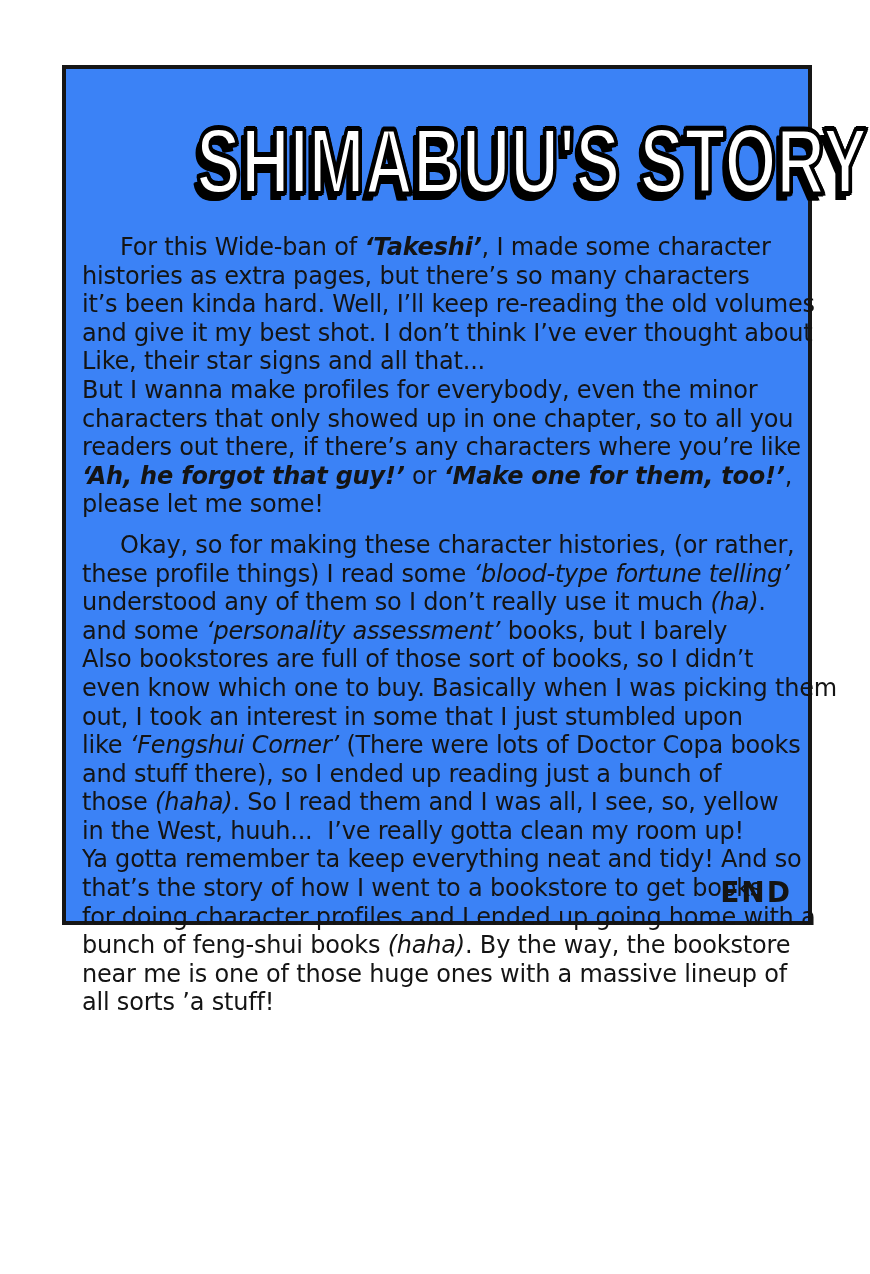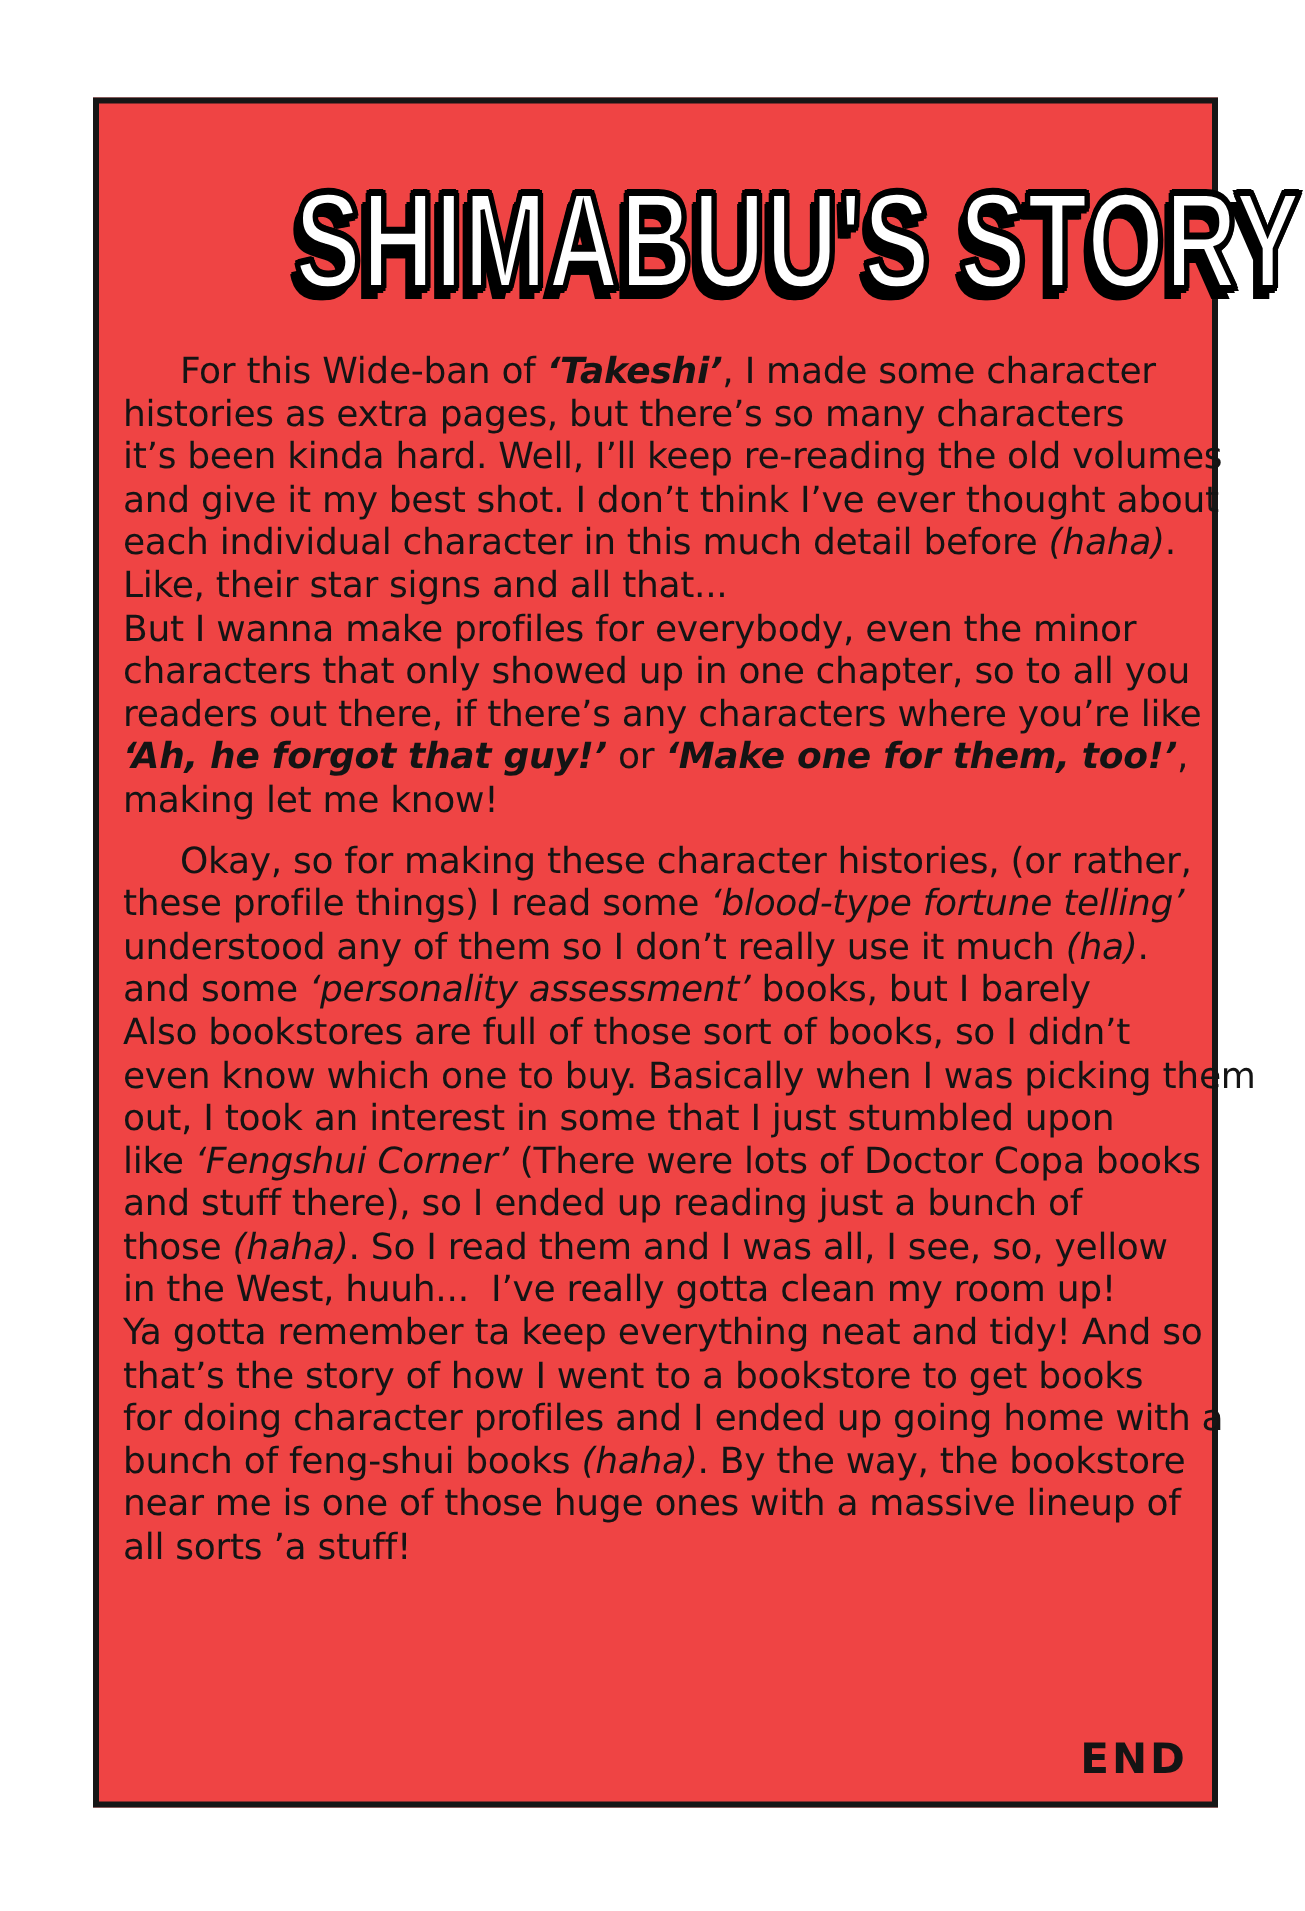--- a/index.html
+++ b/index.html
@@ -9,24 +9,24 @@
     width: 870px; height: 1274px;
     background: #ffffff;
     position: relative;
     font-family: "DejaVu Sans", sans-serif;
     color: #141414;
     overflow: hidden;
   }
   .frame {
     position: absolute;
     left: 62px; top: 65px;
-    width: 750px; height: 1140px;
+    width: 750px; height: 860px;
     border: 4px solid #161616;
     box-sizing: border-box;
-    background: #ef4444;
+    background: #3b82f6;
   }
   .title-wrap {
     margin-top: 46px;
     text-align: center;
   }
   .title {
     display: inline-block;
     margin: 0;
     font-family: "Liberation Sans", "DejaVu Sans", sans-serif;
     font-weight: 800;
@@ -75,27 +75,26 @@
 <div class="frame">
   <div class="title-wrap">
     <h1 class="title">SHIMABUU'S STORY</h1>
   </div>
   <div class="story" id="story">
       <div class="paragraph">
         <div class="line indent"><span class="seg-n">For this Wide-ban of </span><span class="seg-bi">‘Takeshi’</span><span class="seg-n">, I made some character</span></div>
         <div class="line"><span class="seg-n">histories as extra pages, but there’s so many characters</span></div>
         <div class="line"><span class="seg-n">it’s been kinda hard. Well, I’ll keep re-reading the old volumes</span></div>
         <div class="line"><span class="seg-n">and give it my best shot. I don’t think I’ve ever thought about</span></div>
-        <div class="line"><span class="seg-n">each individual character in this much detail before </span><span class="seg-i">(haha)</span><span class="seg-n">.</span></div>
         <div class="line"><span class="seg-n">Like, their star signs and all that...</span></div>
         <div class="line"><span class="seg-n">But I wanna make profiles for everybody, even the minor</span></div>
         <div class="line"><span class="seg-n">characters that only showed up in one chapter, so to all you</span></div>
         <div class="line"><span class="seg-n">readers out there, if there’s any characters where you’re like</span></div>
         <div class="line"><span class="seg-bi">‘Ah, he forgot that guy!’</span><span class="seg-n"> or </span><span class="seg-bi">‘Make one for them, too!’</span><span class="seg-n">,</span></div>
-        <div class="line"><span class="seg-n">making let me know!</span></div>
+        <div class="line"><span class="seg-n">please let me some!</span></div>
       </div>
       <div class="paragraph">
         <div class="line indent"><span class="seg-n">Okay, so for making these character histories, (or rather,</span></div>
         <div class="line"><span class="seg-n">these profile things) I read some </span><span class="seg-i">‘blood-type fortune telling’</span></div>
         <div class="line"><span class="seg-n">understood any of them so I don’t really use it much </span><span class="seg-i">(ha)</span><span class="seg-n">.</span></div>
         <div class="line"><span class="seg-n">and some </span><span class="seg-i">‘personality assessment’</span><span class="seg-n"> books, but I barely</span></div>
         <div class="line"><span class="seg-n">Also bookstores are full of those sort of books, so I didn’t</span></div>
         <div class="line"><span class="seg-n">even know which one to buy. Basically when I was picking them</span></div>
         <div class="line"><span class="seg-n">out, I took an interest in some that I just stumbled upon</span></div>
         <div class="line"><span class="seg-n">like </span><span class="seg-i">‘Fengshui Corner’</span><span class="seg-n"> (There were lots of Doctor Copa books</span></div>

